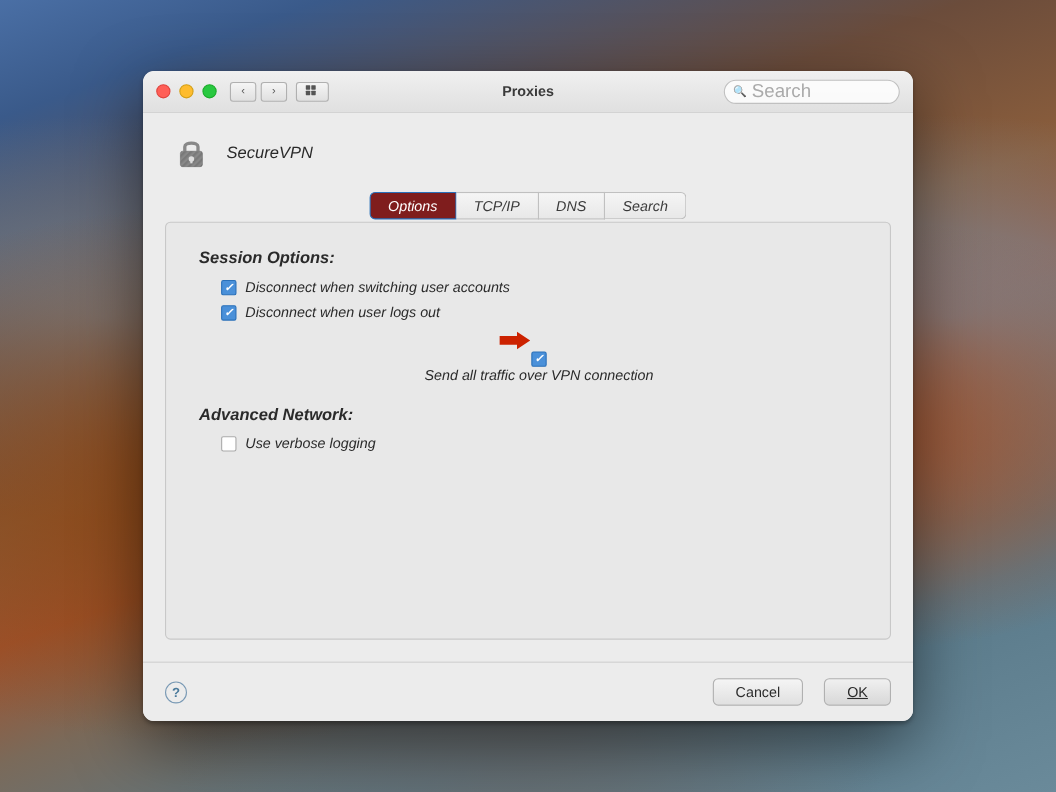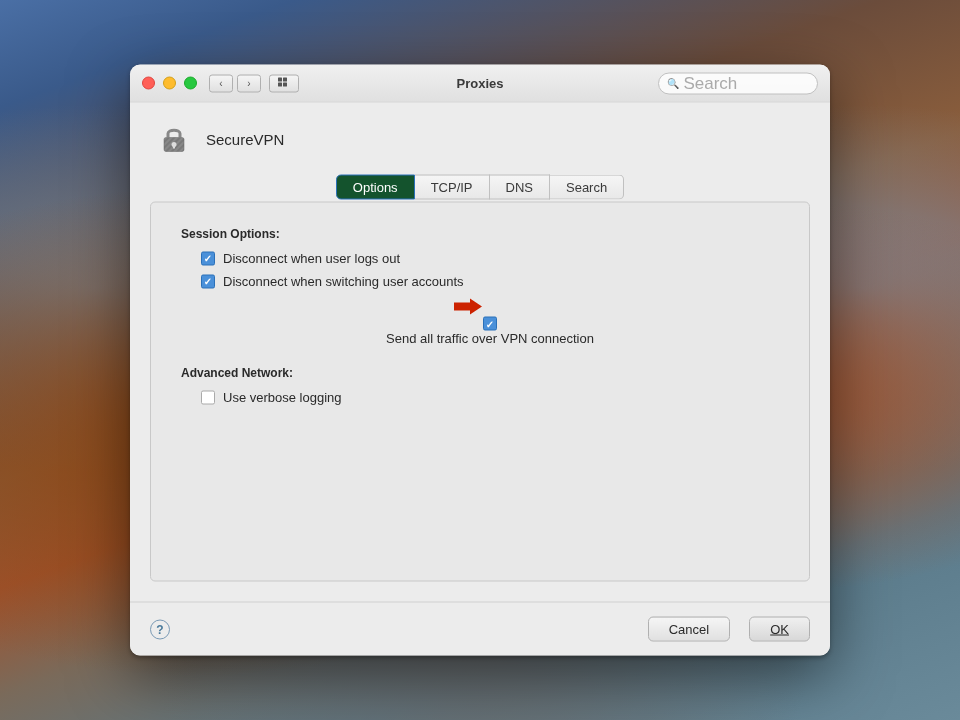--- a/index.html
+++ b/index.html
@@ -148,20 +148,21 @@
 
     .search-placeholder {
       font-size: 17px;
       color: #aaa;
     }
 
     
     .window-body {
       padding: 16px 20px 20px;
       background: #ececec;
+      font-style: italic;
     }
 
     
     .vpn-header {
       display: flex;
       align-items: center;
       gap: 12px;
       margin-bottom: 16px;
       padding-left: 4px;
     }
@@ -208,36 +209,36 @@
 
     .tab:last-child {
       border-radius: 0 5px 5px 0;
     }
 
     .tab + .tab {
       border-left: none;
     }
 
     .tab.active {
-      background: #14532d;
+      background: #7f1d1d;
       border-color: #2a70b9;
       color: white;
     }
 
     
     .content-area {
       background: #e8e8e8;
       border: 1px solid #c8c8c8;
       border-radius: 5px;
       padding: 24px 30px;
       min-height: 380px;
     }
 
     .section-title {
-      font-size: 12px;
+      font-size: 15px;
       font-weight: 600;
       color: #2a2a2a;
       margin-bottom: 10px;
     }
 
     .checkbox-row {
       display: flex;
       align-items: center;
       gap: 8px;
       margin-bottom: 8px;
@@ -405,26 +406,26 @@
       <div class="tab">DNS</div>
       <div class="tab">Search</div>
     </div>
 
     <div class="content-area">
 
       <div class="section-title">Session Options:</div>
 
       <div class="checkbox-row">
         <div class="checkbox checked"></div>
-        <span class="checkbox-label">Disconnect when user logs out</span>
+        <span class="checkbox-label">Disconnect when switching user accounts</span>
       </div>
 
       <div class="checkbox-row">
         <div class="checkbox checked"></div>
-        <span class="checkbox-label">Disconnect when switching user accounts</span>
+        <span class="checkbox-label">Disconnect when user logs out</span>
       </div>
 
       <div class="arrow-row">
         <span class="arrow-indicator">
           <svg width="28" height="20" viewBox="0 0 28 20" fill="none">
             <polygon points="0,6 16,6 16,2 28,10 16,18 16,14 0,14" fill="#cc2200"></polygon>
           </svg>
         </span>
         <div class="checkbox checked"></div>
         <span class="checkbox-label">Send all traffic over VPN connection</span>

